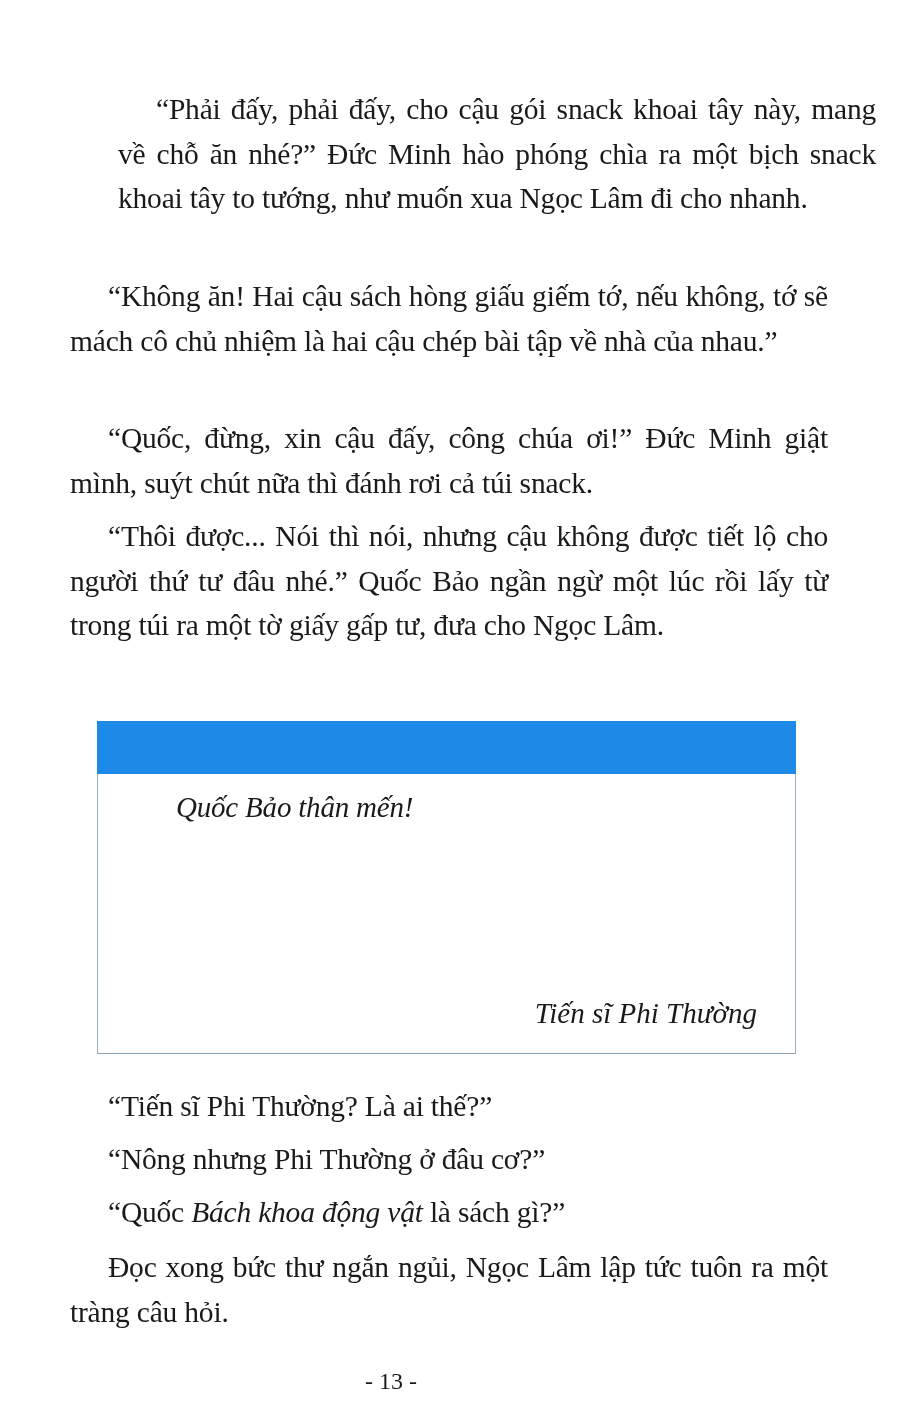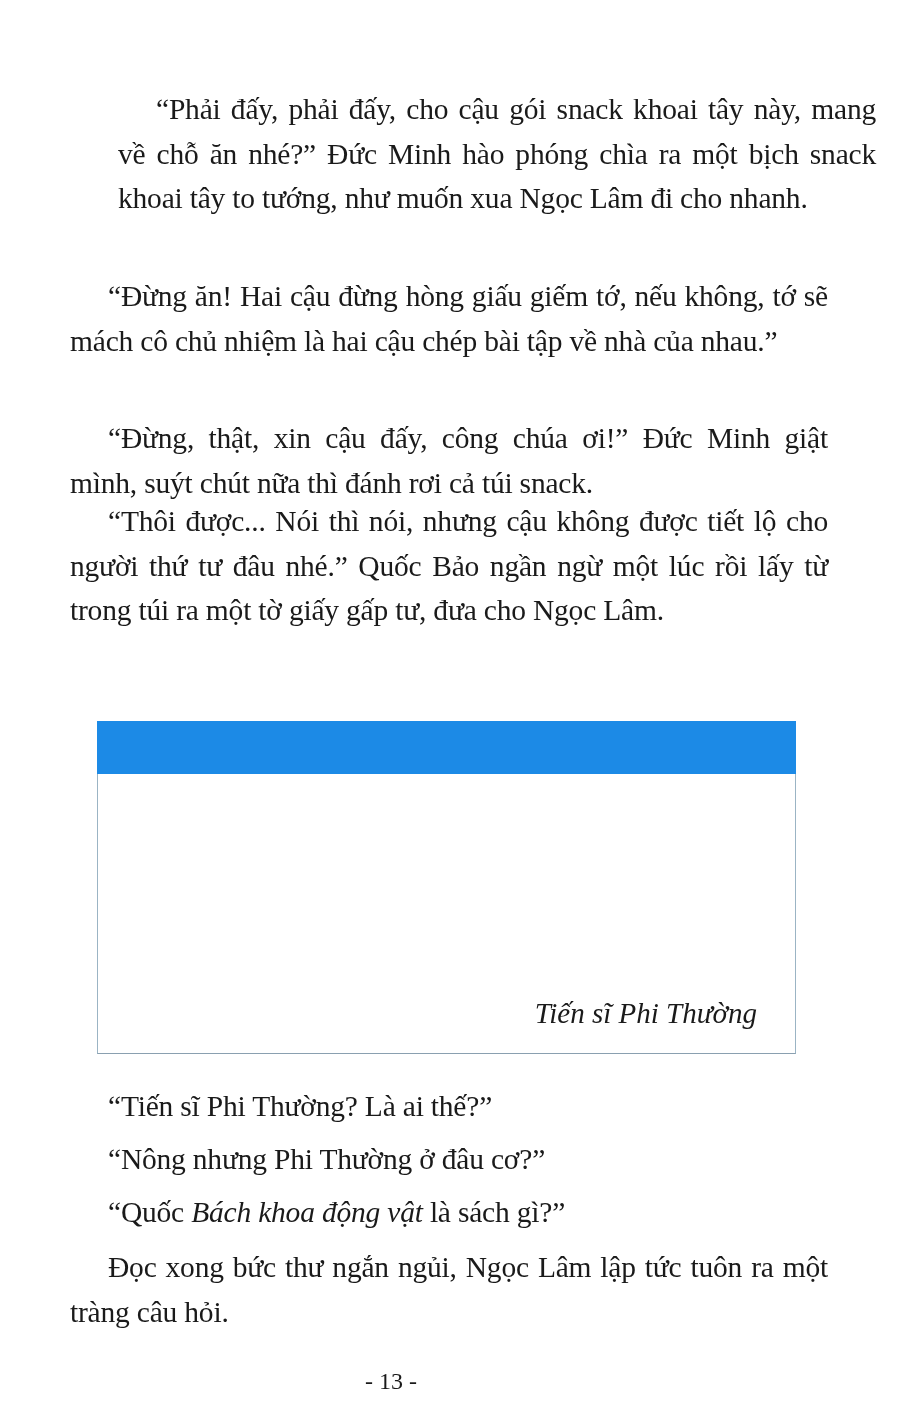--- a/index.html
+++ b/index.html
@@ -74,26 +74,27 @@
     text-align: center;
     font-size: 24px;
     line-height: 30px;
   }
   em { font-style: italic; }
 </style>
 </head>
 <body>
 
 <p class="para" style="top:87px;margin-left:48px;">“Phải đấy, phải đấy, cho cậu gói snack khoai tây này, mang về chỗ ăn nhé?” Đức Minh hào phóng chìa ra một bịch snack khoai tây to tướng, như muốn xua Ngọc Lâm đi cho nhanh.</p>
-<p class="para" style="top:274px;">“Đừng ăn! Hai cậu đừng hòng giấu giếm tớ, nếu không, tớ sẽ mách cô chủ nhiệm là hai cậu chép bài tập về nhà của nhau.”</p>
-<p class="para" style="top:416px;">“Đừng, thật, xin cậu đấy, công chúa ơi!” Đức Minh giật mình, suýt chút nữa thì đánh rơi cả túi snack.</p>
-<p class="para" style="top:499px;">“Thôi được... Nói thì nói, nhưng cậu không được tiết lộ cho người thứ tư đâu nhé.” Quốc Bảo ngần ngừ một lúc rồi lấy từ trong túi ra một tờ giấy gấp tư, đưa cho Ngọc Lâm.</p>
+<p class="para" style="top:274px;">“Không ăn! Hai cậu sách hòng giấu giếm tớ, nếu không, tớ sẽ mách cô chủ nhiệm là hai cậu chép bài tập về nhà của nhau.”</p>
+<p class="para" style="top:416px;">“Quốc, đừng, xin cậu đấy, công chúa ơi!” Đức Minh giật mình, suýt chút nữa thì đánh rơi cả túi snack.</p>
+<p class="para" style="top:514px;">“Thôi được... Nói thì nói, nhưng cậu không được tiết lộ cho người thứ tư đâu nhé.” Quốc Bảo ngần ngừ một lúc rồi lấy từ trong túi ra một tờ giấy gấp tư, đưa cho Ngọc Lâm.</p>
 
 <div class="letter-box">
   <div class="letter-header"></div>
+  <p class="letter-text" style="top:64px; text-indent:42px;">Quốc Bảo thân mến!</p>
   <p class="letter-sign" style="top:270px;">Tiến sĩ Phi Thường</p>
 </div>
 
 <p class="para" style="top:1084px;">“Tiến sĩ Phi Thường? Là ai thế?”</p>
 <p class="para" style="top:1137px;">“Nông nhưng Phi Thường ở đâu cơ?”</p>
 <p class="para" style="top:1190px;"><span>“Quốc </span><em>Bách khoa động vật</em><span> là sách gì?”</span></p>
 <p class="para" style="top:1245px;">Đọc xong bức thư ngắn ngủi, Ngọc Lâm lập tức tuôn ra một tràng câu hỏi.</p>
 
 <div class="page-number">- 13 -</div>
 

